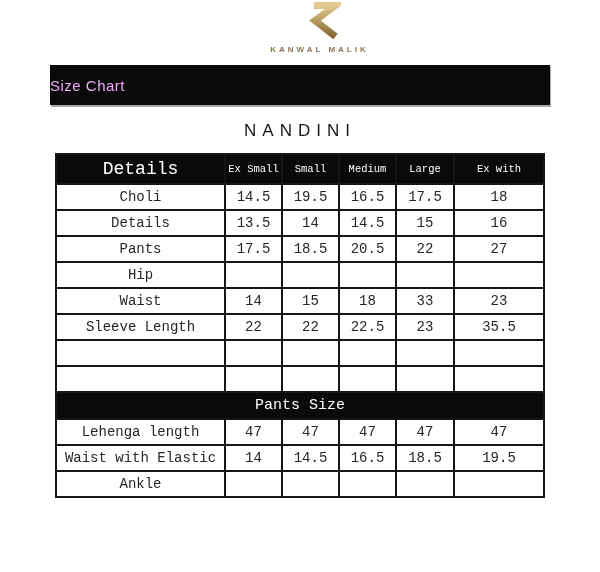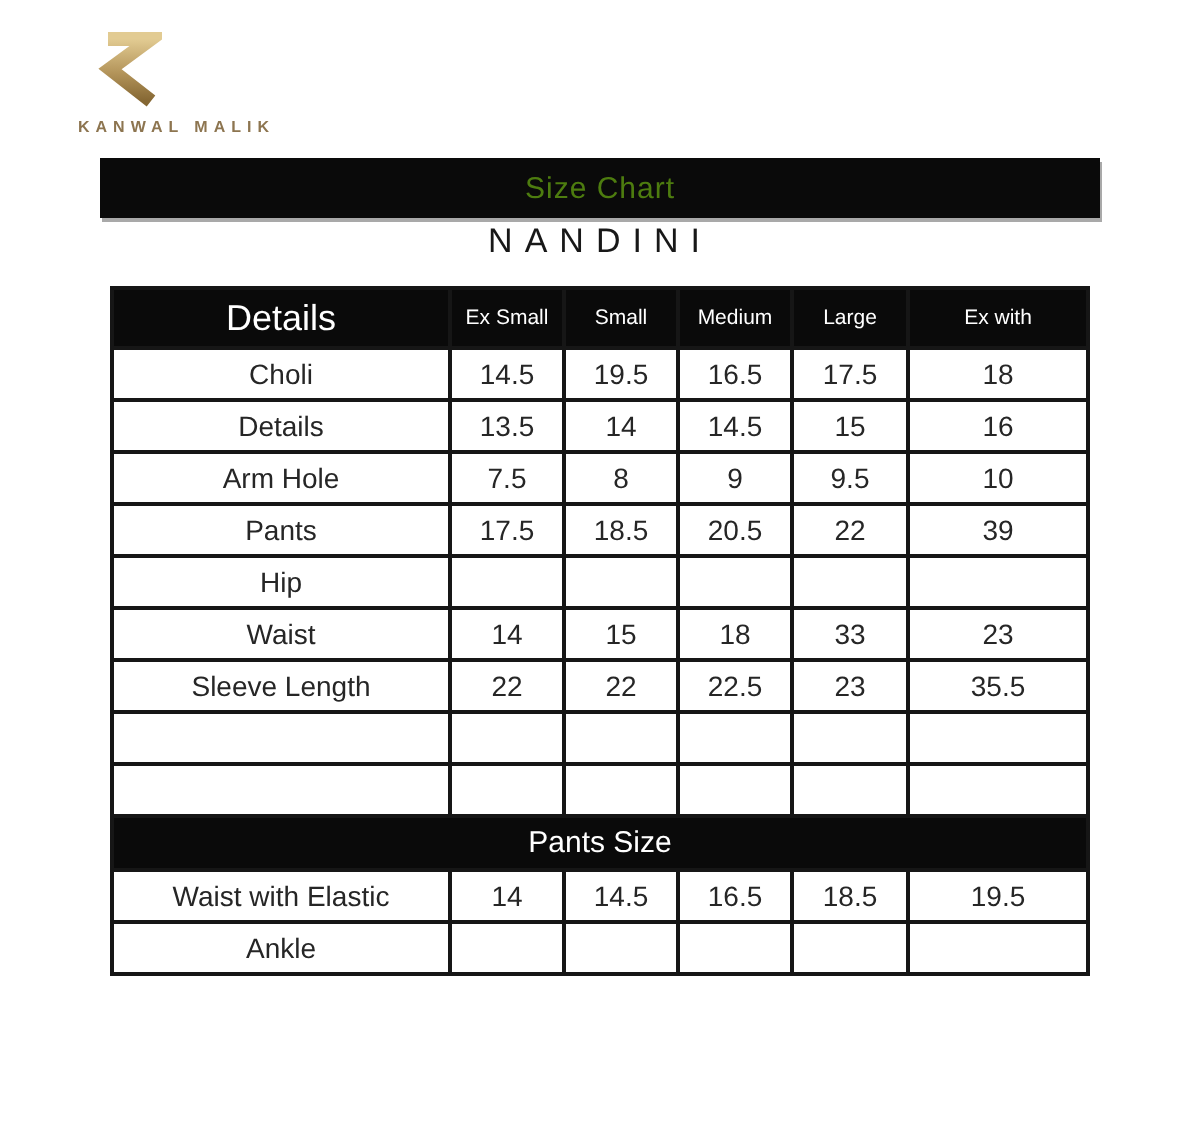--- a/index.html
+++ b/index.html
@@ -11,58 +11,59 @@
   }
   *{box-sizing:border-box;}
   html,body{margin:0;padding:0;}
   body{
     width:600px;height:572px;
     background:#ffffff;
     font-family:"Liberation Sans", sans-serif;
     overflow:hidden;
   }
   .logo-wrap{
-    padding-top:14px;
+    text-align:center;
     line-height:0;
     margin-left:39px;
   }
   .brand-name{
     margin-top:5px;
     font-size:8px;
     font-weight:700;
     letter-spacing:3px;
     color:var(--brand);
     line-height:10px;
   }
   .size-chart-bar{
     width:500px;
-    height:30px;
+    height:40px;
     margin:10px auto 0 auto;
     background:var(--bar);
-    color:#4d7c0f;
+    color:#f0abfc;
     display:flex;
     align-items:center;
-    justify-content:center;
+    justify-content:flex-start;
     font-size:15px;
     letter-spacing:0.5px;
     box-shadow:1px 2px 0 var(--shadow);
   }
   .product-name{
-    margin-top:2px;
+    margin-top:16px;
     text-align:center;
     font-size:17px;
     font-weight:500;
     letter-spacing:6px;
     color:#181818;
   }
   table.size-table{
     width:488px;
     margin:12px auto 0 auto;
     border-collapse:collapse;
     table-layout:fixed;
+    font-family:Liberation Mono, monospace;
   }
   .size-table th,.size-table td{
     border:2px solid var(--border);
     text-align:center;
     vertical-align:middle;
     padding:0;
   }
   .size-table thead th{
     background:var(--bar);
     color:#ffffff;
@@ -150,34 +151,26 @@
       </tr>
       <tr>
         <td class="rowlabel">Details</td>
         <td>13.5</td>
         <td>14</td>
         <td>14.5</td>
         <td>15</td>
         <td>16</td>
       </tr>
       <tr>
-        <td class="rowlabel">Arm Hole</td>
-        <td>7.5</td>
-        <td>8</td>
-        <td>9</td>
-        <td>9.5</td>
-        <td>10</td>
-      </tr>
-      <tr>
         <td class="rowlabel">Pants</td>
         <td>17.5</td>
         <td>18.5</td>
         <td>20.5</td>
         <td>22</td>
-        <td>39</td>
+        <td>27</td>
       </tr>
       <tr>
         <td class="rowlabel">Hip</td>
         <td></td>
         <td></td>
         <td></td>
         <td></td>
         <td></td>
       </tr>
       <tr>
@@ -213,20 +206,28 @@
         <td></td>
       </tr>
     </tbody>
   <tbody>
     <tr class="section-row">
       <td colspan="6">Pants Size</td>
     </tr>
   </tbody>
   <tbody id="pants-rows">
       <tr>
+        <td class="rowlabel">Lehenga length</td>
+        <td>47</td>
+        <td>47</td>
+        <td>47</td>
+        <td>47</td>
+        <td>47</td>
+      </tr>
+      <tr>
         <td class="rowlabel">Waist with Elastic</td>
         <td>14</td>
         <td>14.5</td>
         <td>16.5</td>
         <td>18.5</td>
         <td>19.5</td>
       </tr>
       <tr>
         <td class="rowlabel">Ankle</td>
         <td></td>

